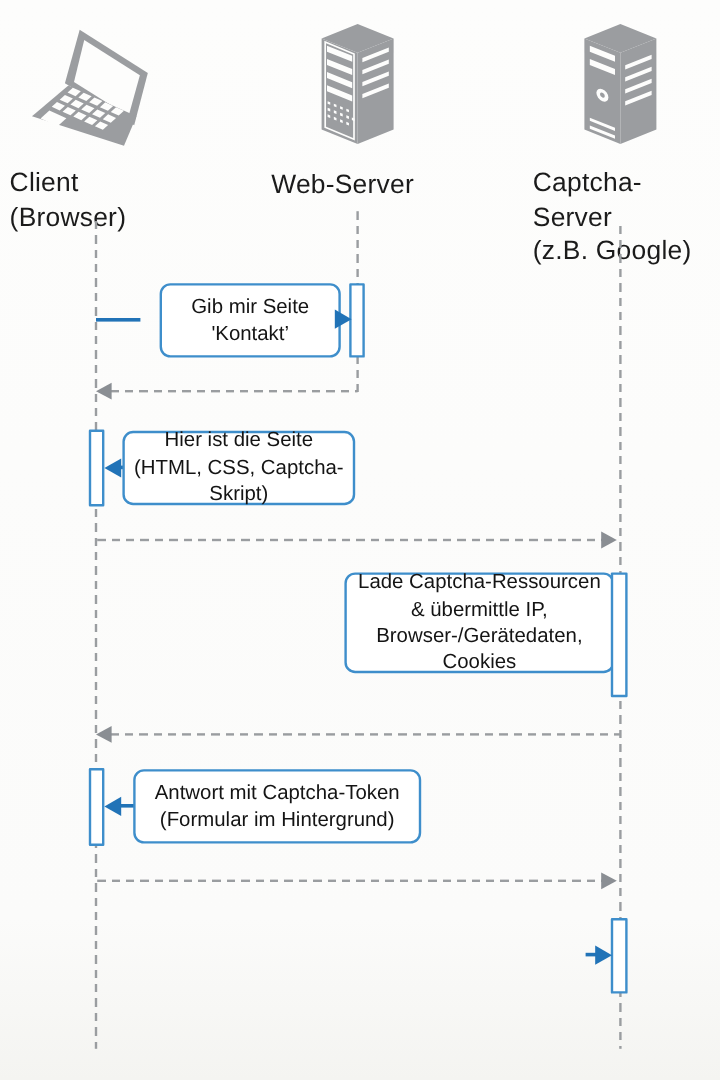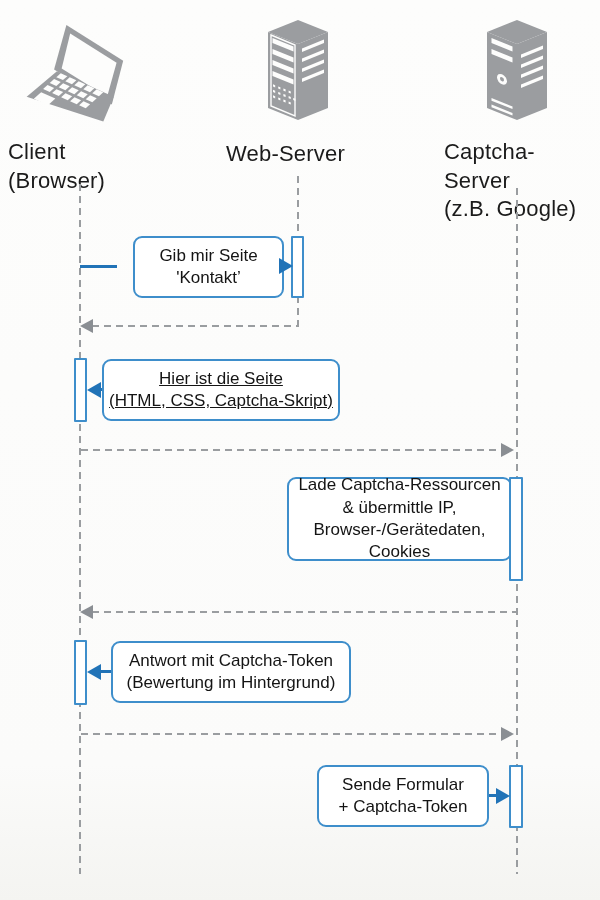--- a/index.html
+++ b/index.html
@@ -141,45 +141,43 @@
   <div class="msg-box" style="left:117px;top:236px;width:151px;height:62px;margin-left:16px;">Gib mir Seite
 'Kontakt’</div>
   <div class="solid-line" style="left:267px;top:265px;width:13px;"></div>
   <div class="tri tri-right-blue" style="left:279px;top:258px;"></div>
   <div class="activation" style="left:291px;top:236px;width:13px;height:62px;"></div>
 
   <div class="hdash" style="left:92px;top:325px;width:206px;"></div>
   <div class="tri tri-left-gray" style="left:80px;top:319px;"></div>
 
   <div class="activation" style="left:74px;top:358px;width:13px;height:64px;"></div>
-  <div class="msg-box" style="left:102px;top:359px;width:238px;height:62px;text-decoration:underline;">Hier ist die Seite
+  <div class="msg-box" style="left:102px;top:359px;width:194px;height:62px;">Hier ist die Seite
 (HTML, CSS, Captcha-Skript)</div>
   <div class="solid-line" style="left:99px;top:388px;width:7px;"></div>
   <div class="tri tri-left-blue" style="left:87px;top:382px;"></div>
 
   <div class="hdash" style="left:81px;top:449px;width:421px;"></div>
   <div class="tri tri-right-gray" style="left:501px;top:443px;"></div>
 
   <div class="msg-box" style="left:287px;top:477px;width:225px;height:84px;">Lade Captcha-Ressourcen
 &amp; übermittle IP,
 Browser-/Gerätedaten,
 Cookies</div>
   <div class="activation" style="left:509px;top:477px;width:14px;height:104px;"></div>
 
   <div class="hdash" style="left:92px;top:611px;width:425px;"></div>
   <div class="tri tri-left-gray" style="left:80px;top:605px;"></div>
 
   <div class="activation" style="left:74px;top:640px;width:13px;height:65px;"></div>
   <div class="msg-box" style="left:111px;top:641px;width:240px;height:62px;">Antwort mit Captcha-Token
-(Bewertung im Hintergrund)</div>
+(Formular im Hintergrund)</div>
   <div class="solid-line" style="left:99px;top:670px;width:13px;"></div>
   <div class="tri tri-left-blue" style="left:87px;top:664px;"></div>
 
   <div class="hdash" style="left:81px;top:733px;width:421px;"></div>
   <div class="tri tri-right-gray" style="left:501px;top:727px;"></div>
 
-  <div class="msg-box" style="left:317px;top:765px;width:172px;height:62px;">Sende Formular
-+ Captcha-Token</div>
   <div class="solid-line" style="left:488px;top:794px;width:10px;"></div>
   <div class="tri tri-right-blue" style="left:496px;top:788px;"></div>
   <div class="activation" style="left:509px;top:765px;width:14px;height:63px;"></div>
 
 </div>
 
 </body></html>

